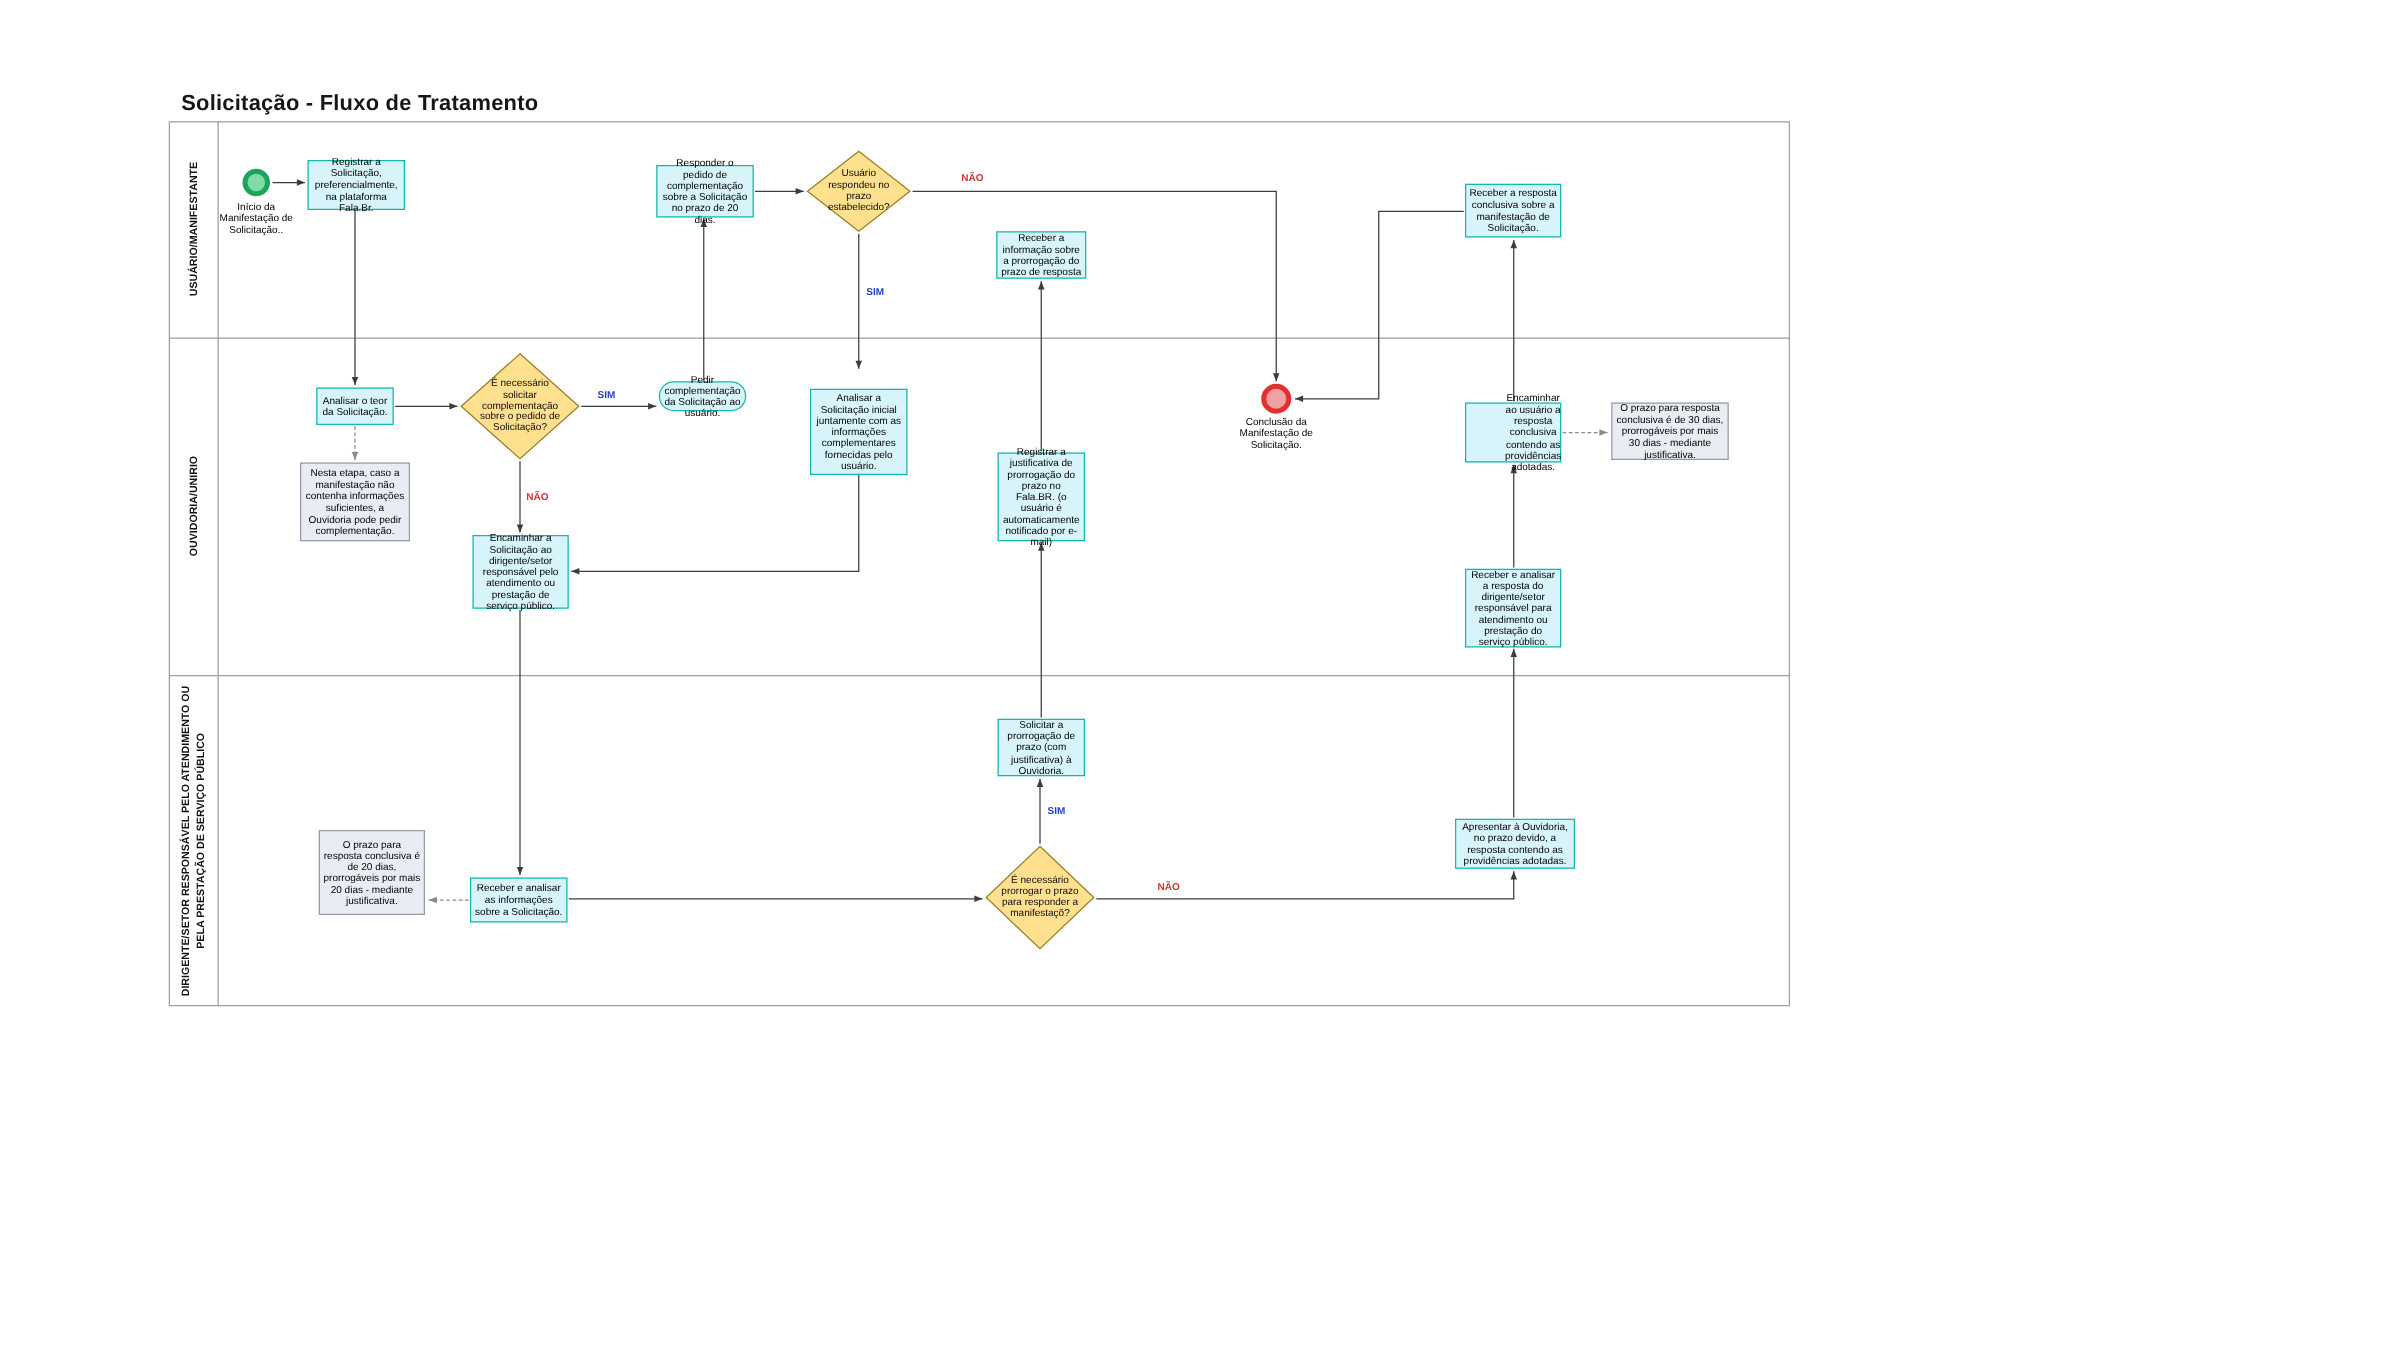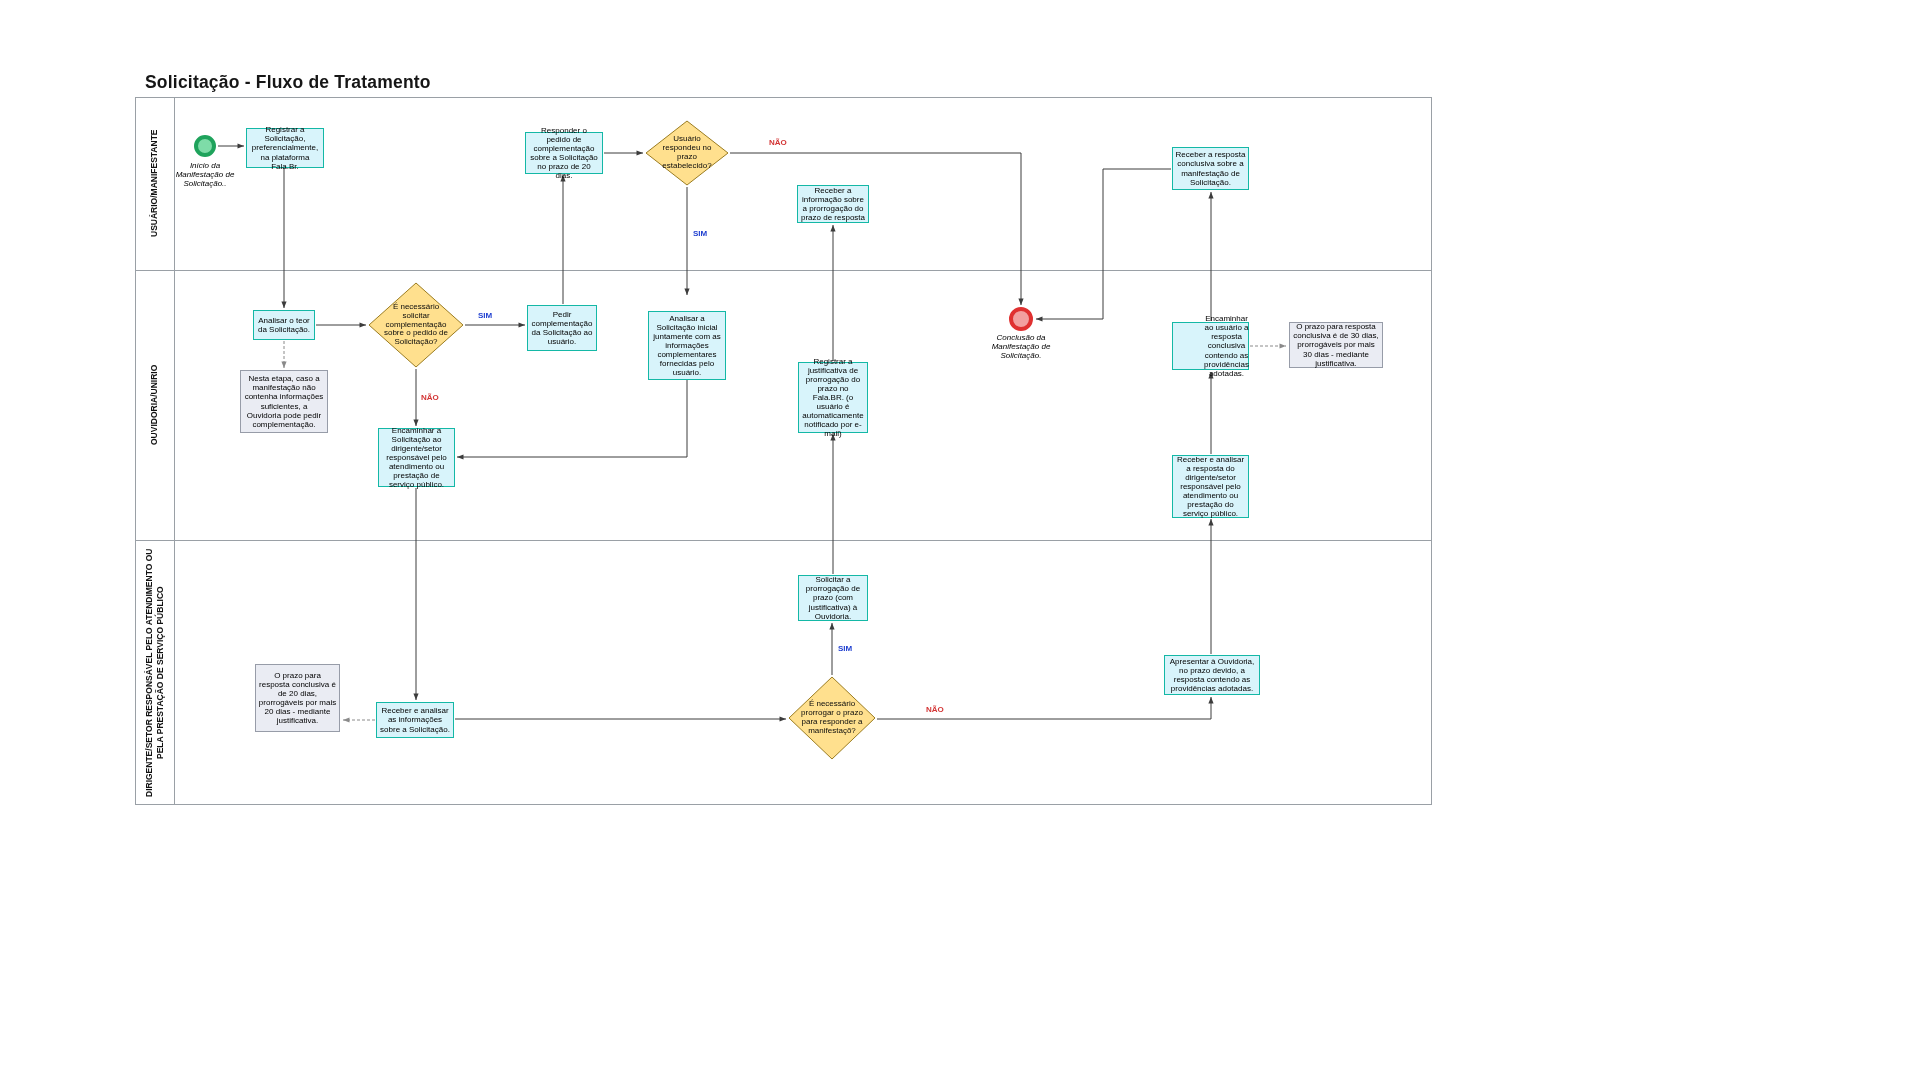--- a/index.html
+++ b/index.html
@@ -36,21 +36,21 @@
   .gateway { position:absolute; }
   .gateway svg { position:absolute; left:0; top:0; }
   .gw-shape { fill:#ffe08e; stroke:#9b7d22; stroke-width:1; }
   .gw-text {
     position:absolute; inset:0; display:flex; align-items:center; justify-content:center;
     text-align:center; font-size:8px; line-height:1.12; padding:0 11px; box-sizing:border-box;
   }
   .event { position:absolute; border-radius:50%; box-sizing:border-box; }
   .event.start { width:22px; height:22px; background:#7edca8; border:4px solid #1fa35c; }
   .event.end   { width:24px; height:24px; background:#f2a0a0; border:4px solid #e03131; }
-  .event-label { position:absolute; font-size:8px; line-height:1.15; text-align:center; color:#000;font-style:italic; }
+  .event-label { position:absolute; font-size:8px; line-height:1.15; text-align:center; color:#000; }
   
   .edges { position:absolute; left:0; top:0; }
   .edge { fill:none; stroke:#3c3c3c; stroke-width:1; }
   .edge.dashed { stroke:#8a8a8a; stroke-dasharray:3 2; }
   .edge-label { position:absolute; font-size:8px; font-weight:700; background:#ffffff; padding:0 1px; }
   .edge-label.sim { color:#1f3fd0; }
   .edge-label.nao { color:#d33434; }
 </style>
 </head>
 <body>
@@ -128,31 +128,31 @@
   <div class="node task" style="left:253px; top:310px; width:62px; height:30px;">Analisar o teor da Solicitação.</div>
   <div class="node note-box" style="left:240px; top:370px; width:88px; height:63px;">Nesta etapa, caso a manifestação não contenha informações suficientes, a Ouvidoria pode pedir complementação.</div>
 
   <div class="gateway" style="left:368px; top:282px; width:96px; height:86px;">
     <svg width="96" height="86" viewBox="0 0 96 86">
         <polygon class="gw-shape" points="48,1 95,43 48,85 1,43"></polygon>
       </svg>
     <div class="gw-text">É necessário solicitar complementação sobre o pedido de Solicitação?</div>
   </div>
 
-  <div class="node task" style="left:527px; top:305px; width:70px; height:46px;">Pedir complementação da Solicitação ao usuário.</div>
+  <div class="node task" style="left:527px; top:305px; width:70px; height:24px;border-radius:17px;">Pedir complementação da Solicitação ao usuário.</div>
   <div class="node task" style="left:648px; top:311px; width:78px; height:69px;">Analisar a Solicitação inicial juntamente com as informações complementares fornecidas pelo usuário.</div>
   <div class="node task" style="left:378px; top:428px; width:77px; height:59px;">Encaminhar a Solicitação ao dirigente/setor responsável pelo atendimento ou prestação de serviço público.</div>
   <div class="node task" style="left:798px; top:362px; width:70px; height:71px;">Registrar a justificativa de prorrogação do prazo no Fala.BR. (o usuário é automaticamente notificado por e-mail)</div>
 
   <div class="event end" style="left:1009px; top:307px;"></div>
   <div class="event-label" style="left:988px; top:333px; width:66px;">Conclusão da Manifestação de Solicitação.</div>
 
   <div class="node task" style="left:1172px; top:322px; width:77px; height:48px;padding-left:34px;">Encaminhar ao usuário a resposta conclusiva contendo as providências adotadas.</div>
   <div class="node note-box" style="left:1289px; top:322px; width:94px; height:46px;">O prazo para resposta conclusiva é de 30 dias, prorrogáveis por mais 30 dias - mediante justificativa.</div>
-  <div class="node task" style="left:1172px; top:455px; width:77px; height:63px;">Receber e analisar a resposta do dirigente/setor responsável pelo atendimento ou prestação do serviço público.</div>
+  <div class="node task" style="left:1172px; top:455px; width:77px; height:63px;">Receber e analisar a resposta do dirigente/setor responsável para atendimento ou prestação do serviço público.</div>
 
   <div class="node task" style="left:798px; top:575px; width:70px; height:46px;">Solicitar a prorrogação de prazo (com justificativa) à Ouvidoria.</div>
 
   <div class="gateway" style="left:788px; top:676px; width:88px; height:84px;">
     <svg width="88" height="84" viewBox="0 0 88 84">
         <polygon class="gw-shape" points="44,1 87,42 44,83 1,42"></polygon>
       </svg>
     <div class="gw-text">É necessário prorrogar o prazo para responder a manifestaçõ?</div>
   </div>
 

